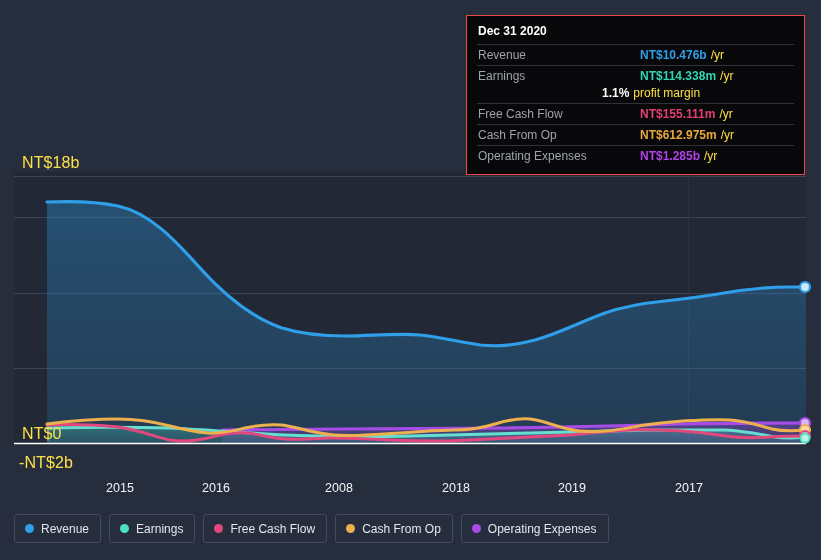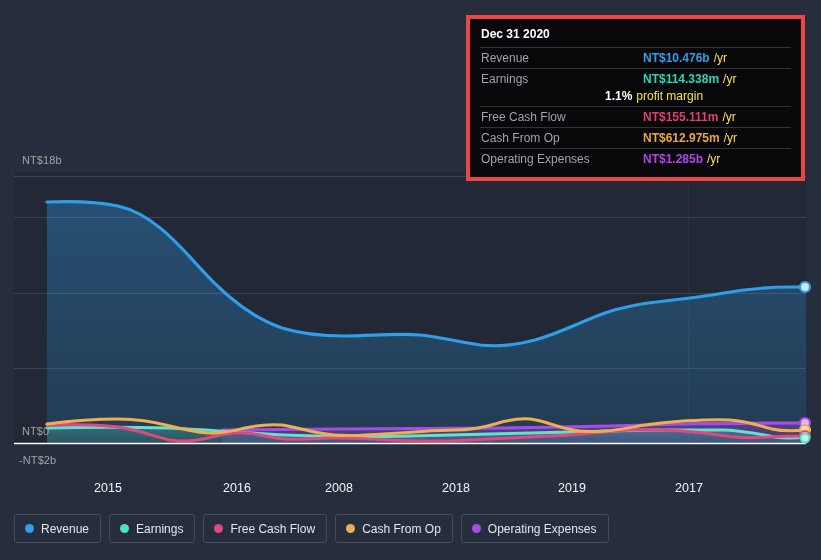--- a/index.html
+++ b/index.html
@@ -31,22 +31,22 @@
     height: 500px;
   }
   .plot-svg {
     position: absolute;
     left: 0; top: 0;
   }
 
   
   .axis-label {
     position: absolute;
-    font-size: 11px;
-    color: #a3a3a3;
+    font-size: 16px;
+    color: #fde047;
     white-space: nowrap;
     letter-spacing: .1px;
   }
   #ylabel-top  { left: 22px; top: 154px; }
   #ylabel-zero { left: 22px; top: 425px; }
   #ylabel-neg  { left: 19px; top: 454px; }
 
   .xtick {
     position: absolute;
     top: 481px;
@@ -56,21 +56,21 @@
     white-space: nowrap;
   }
 
   
   #tooltip {
     position: absolute;
     left: 466px;
     top: 15px;
     width: 339px;
     background: #08080a;
-    border: 4px solid #ef4444;
+    border: 1px solid #ef4444;
     box-sizing: border-box;
     padding: 7px 10px 8px 10px;
   }
   #tooltip-date {
     font-size: 12px;
     font-weight: bold;
     color: #ffffff;
     padding: 1px 0 6px 1px;
   }
   .tt-row {
@@ -262,22 +262,22 @@
       <circle cx="805" cy="423" r="5" fill="#d9b8f4" stroke="#a84ce8" stroke-width="2.2"></circle>
       <circle cx="805" cy="430" r="5" fill="#f6dca8" stroke="#edb04e" stroke-width="2.2"></circle>
       <circle cx="805" cy="436" r="5" fill="#f6b6cd" stroke="#e2487e" stroke-width="2.2"></circle>
       <circle cx="805" cy="438" r="4.5" fill="#bff0e6" stroke="#4ce0c4" stroke-width="2"></circle>
     </svg>
 
     <div class="axis-label" id="ylabel-top">NT$18b</div>
     <div class="axis-label" id="ylabel-zero">NT$0</div>
     <div class="axis-label" id="ylabel-neg">-NT$2b</div>
 
-    <div class="xtick" style="left:108px">2015</div>
-    <div class="xtick" style="left:237px">2016</div>
+    <div class="xtick" style="left:120px">2015</div>
+    <div class="xtick" style="left:216px">2016</div>
     <div class="xtick" style="left:339px">2008</div>
     <div class="xtick" style="left:456px">2018</div>
     <div class="xtick" style="left:572px">2019</div>
     <div class="xtick" style="left:689px">2017</div>
   </div>
 
   <div id="tooltip">
     <div id="tooltip-date">Dec 31 2020</div>
 
     <div class="tt-row">

